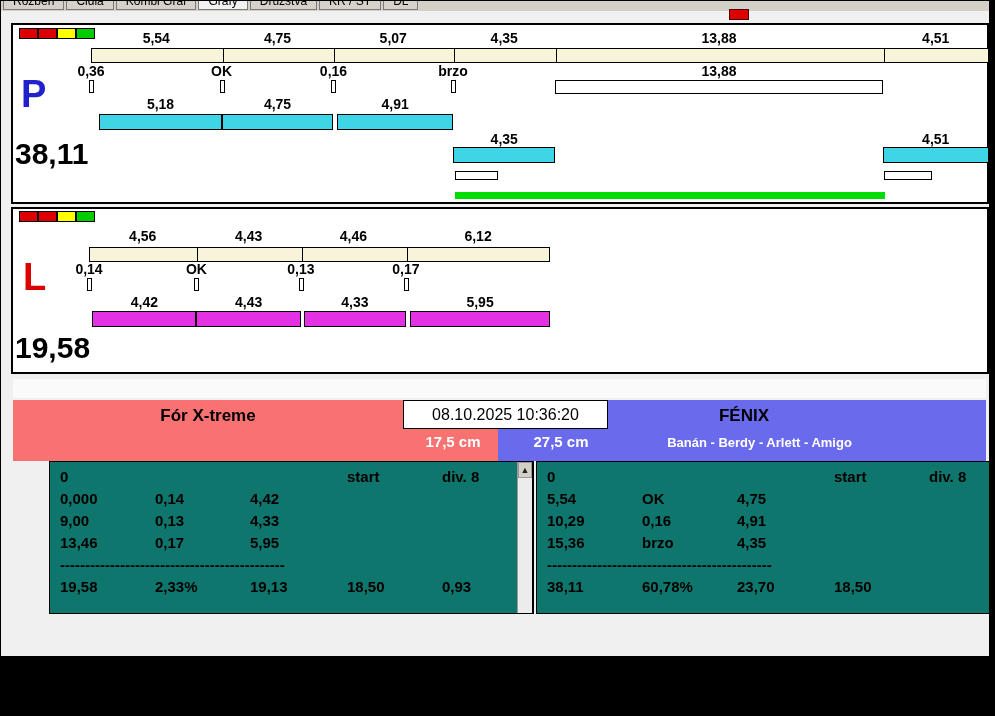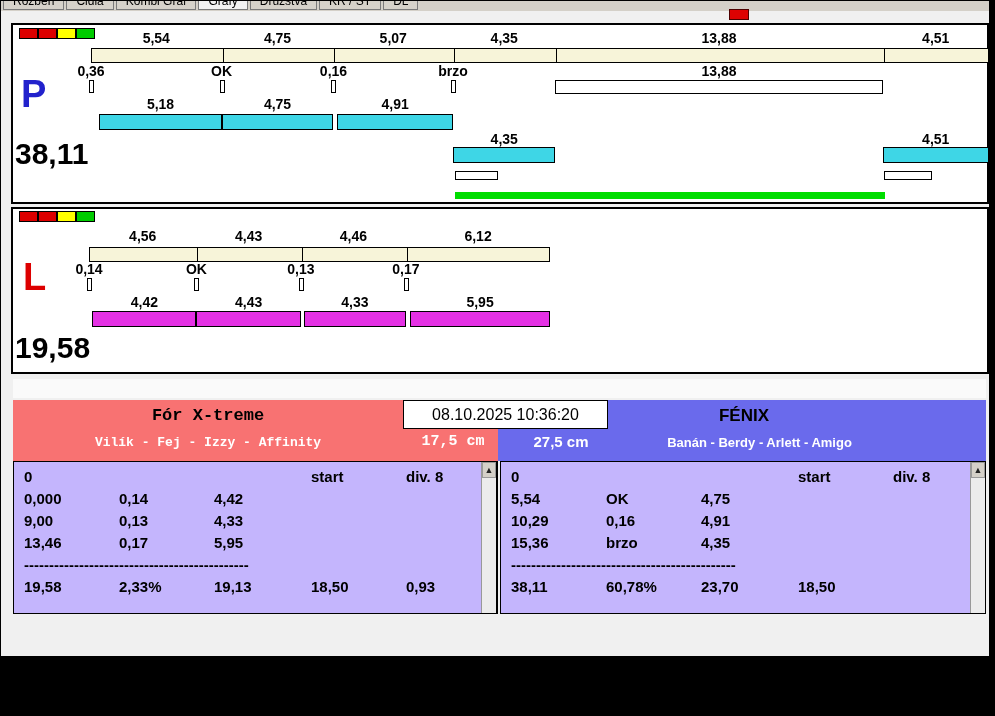--- a/index.html
+++ b/index.html
@@ -43,41 +43,41 @@
   .wait-bar { position:absolute; height:14px; background:#fff; border:1px solid #000; }
   .run-bar { position:absolute; height:16px; border:1px solid #000; }
   .marker { position:absolute; height:9px; background:#fff; border:1px solid #000; }
   .progress { position:absolute; height:7px; }
 
   .spacer-white { position:absolute; left:12px; top:378px; width:973px; height:19px; background:#fafafa; }
 
   
   #bottom { position:absolute; left:12px; top:399px; width:973px; height:253px; }
   .team-header { position:absolute; top:0; height:61px; }
-  #team-left-header  { left:0;     width:485px;font-family:Liberation Mono, monospace; }
+  #team-left-header  { left:0;     width:485px; }
   #team-right-header { left:485px; width:488px; }
   .team-name { position:absolute; top:7px; font-size:17px; font-weight:bold; color:#000;
                text-align:center; line-height:17px; }
   #name-left  { left:0; width:390px; }
   #name-right { left:2px; width:488px; }
   .team-members { position:absolute; top:36px; font-size:13px; font-weight:bold; color:#fff;
                   text-align:center; line-height:13px; }
   #members-left  { left:0;  width:390px; }
   #members-right { left:35px; width:453px; }
   .team-height { position:absolute; top:34px; font-size:15px; font-weight:bold; color:#fff;
                  text-align:center; line-height:16px; }
   #height-left  { left:400px; width:80px; }
   #height-right { left:18px;  width:90px; }
   #datetime-box { position:absolute; left:390px; top:0; width:205px; height:29px;
                   background:#fff; border:1px solid #000; text-align:center;
                   font-size:16px; line-height:27px; color:#000; }
 
-  .data-table { position:absolute; top:61px; height:153px; background:#c4b5fd;
+  .data-table { position:absolute; top:61px; height:153px; background:#0f766e;
                 border:1px solid #000; font-weight:bold; font-size:15px; color:#000;
-                overflow:hidden; }
+                overflow:hidden;margin-left:36px; }
   #table-left  { left:0;     width:485px; border-right:2px solid #000; }
   #table-right { left:487px; width:486px; }
   .t-body { padding:4px 0 0 0; }
   .t-row { height:22px; line-height:22px; white-space:nowrap; padding-left:10px; }
   .t-cell { display:inline-block; }
   .t-cell.c0 { width:95px; } .t-cell.c1 { width:95px; } .t-cell.c2 { width:97px; }
   .t-cell.c3 { width:95px; } .t-cell.c4 { width:auto; }
   .t-sep { overflow:hidden; }
   .scrollbar { position:absolute; top:0; right:0; width:15px; height:100%;
                background:#ececec; border-left:1px solid #999; }
@@ -182,21 +182,20 @@
       <div class="num-label" style="left: 467.078px; top: 86px;">5,95</div>
       <div class="run-bar" style="left: 396.969px; top: 102px; width: 140.218px; background: rgb(228, 49, 228);"></div>
     </div>
 
   <div class="spacer-white"></div>
 
   <div id="bottom">
 
     <div class="team-header" id="team-left-header" style="background: rgb(248, 114, 114);">
       <div class="team-name" id="name-left">Fór X-treme</div>
-      <div class="team-members" id="members-left">Vilík - Fej - Izzy - Affinity</div>
       <div class="team-height" id="height-left">17,5 cm</div>
     </div>
 
     <div class="team-header" id="team-right-header" style="background: rgb(106, 106, 236);">
       <div class="team-name" id="name-right">FÉNIX</div>
       <div class="team-members" id="members-right">Banán - Berdy - Arlett - Amigo</div>
       <div class="team-height" id="height-right">27,5 cm</div>
     </div>
 
     <div id="datetime-box">08.10.2025 10:36:20</div>

